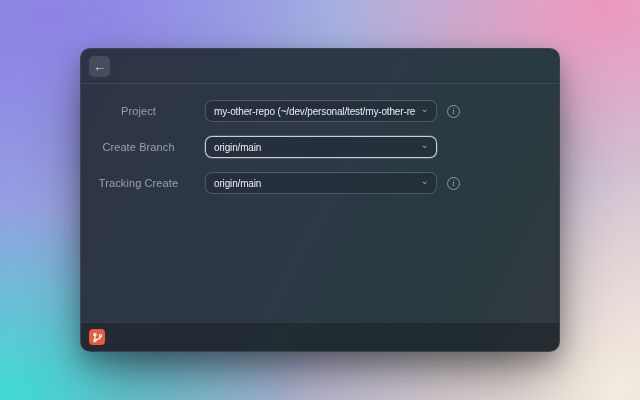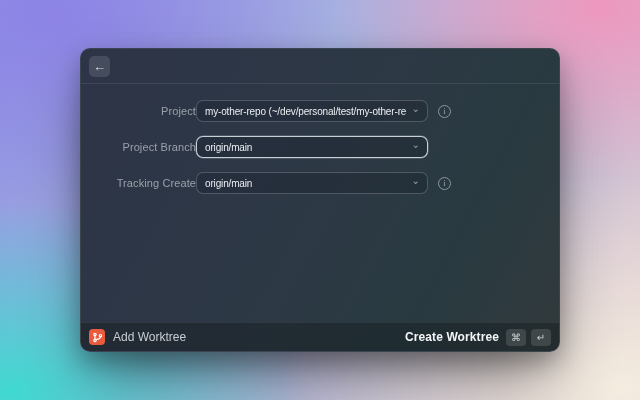--- a/index.html
+++ b/index.html
@@ -47,21 +47,22 @@
 
   .form { padding-top: 16px; }
   .row {
     display: flex;
     align-items: center;
     margin-bottom: 14px;
     height: 22px;
   }
   .row .field-label {
     width: 115px;
-    text-align: right;
+    text-align: center;
+    margin-right: 9px;
     font-size: 11px;
     color: #9aa1ab;
     letter-spacing: 0.1px;
     flex: none;
   }
   .select {
     width: 232px;
     height: 22px;
     flex: none;
     display: flex;
@@ -172,21 +173,21 @@
       <div class="row">
         <span class="field-label">Project</span>
         <div class="select">
           <span class="select-value">my-other-repo (~/dev/personal/test/my-other-repo)</span>
           <span class="chevron">⌄</span>
         </div>
         <span class="info">i</span>
       </div>
 
       <div class="row">
-        <span class="field-label">Project Branch</span>
+        <span class="field-label">Create Branch</span>
         <div class="select focused">
           <span class="select-value">origin/main</span>
           <span class="chevron">⌄</span>
         </div>
         <span class="info-spacer"></span>
       </div>
 
       <div class="row">
         <span class="field-label">Tracking Create</span>
         <div class="select">
@@ -202,23 +203,17 @@
       <div class="footer-left">
         <span class="app-icon">
           <svg viewBox="0 0 24 24" fill="none" stroke="#ffffff" stroke-width="2.6" stroke-linecap="round" stroke-linejoin="round">
             <circle cx="6.5" cy="5.5" r="2.6"></circle>
             <circle cx="6.5" cy="18.5" r="2.6"></circle>
             <circle cx="18.5" cy="8" r="2.6"></circle>
             <path d="M6.5 8.1v7.8"></path>
             <path d="M18.5 10.6c0 4-4.5 5.4-9 5.6"></path>
           </svg>
         </span>
-        <span class="footer-title">Add Worktree</span>
-      </div>
-      <button class="create-btn">
-        <span class="create-label">Create Worktree</span>
-        <span class="key">⌘</span>
-        <span class="key">↵</span>
-      </button>
+      </div>
     </div>
 
   </div>
 </div>
 
 </body></html>

